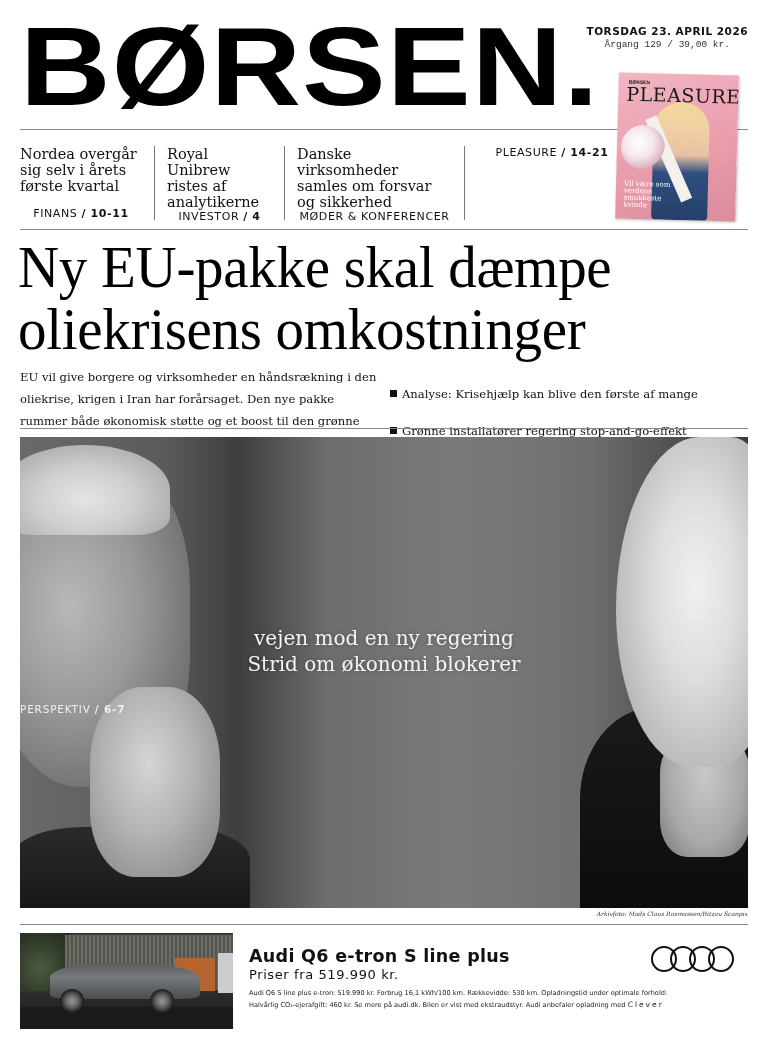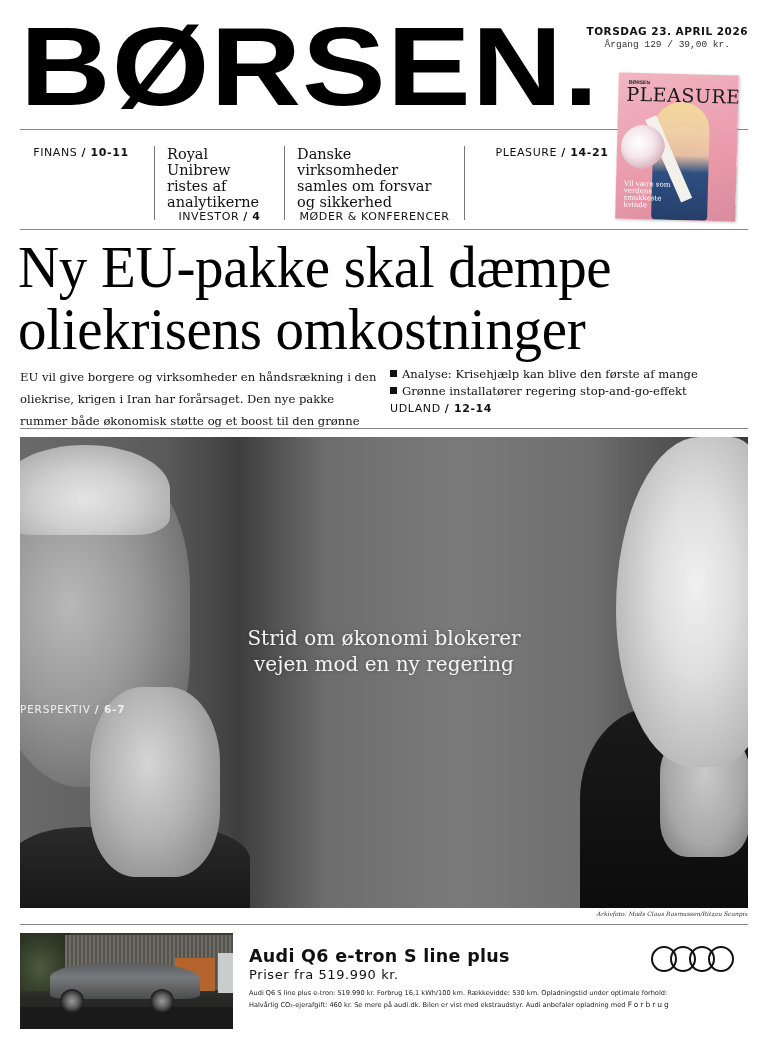--- a/index.html
+++ b/index.html
@@ -29,21 +29,21 @@
   .mag .m-figure { position: absolute; left: 36px; top: 28px; width: 56px; height: 118px; border-radius: 28px 28px 4px 4px; background: linear-gradient(180deg, #f3d79a 0%, #f0cfa6 25%, #e8bfa3 45%, #2e4f80 60%, #263f6a 100%); }
   .mag .m-flowers { position: absolute; left: 4px; top: 52px; width: 44px; height: 44px; border-radius: 50%; background: radial-gradient(circle at 40% 40%, #fff 0%, #f5e7ec 40%, #d9b5c0 70%, rgba(0,0,0,0) 72%); }
   .mag .m-sash { position: absolute; left: 46px; top: 40px; width: 12px; height: 90px; background: #f4f1ec; transform: rotate(-25deg); }
   .mag .m-copy { position: absolute; left: 8px; top: 108px; font-family: "DejaVu Serif", serif; font-size: 7px; line-height: 7px; color: #fff; }
 
   
   .headline { position: absolute; left: 18px; top: 236px; width: 740px; font-family: "Liberation Serif", serif; font-size: 57px; line-height: 59px; color: #000; letter-spacing: -0.3px; transform: scaleY(1.05); transform-origin: left top; }
 
   .lead { position: absolute; left: 20px; top: 366px; width: 360px; font-family: "DejaVu Serif", serif; font-size: 11.6px; line-height: 22px; color: #111; }
   .bullets { position: absolute; left: 390px; top: 366px; width: 360px; font-family: "DejaVu Serif", serif; font-size: 11.6px; line-height: 17px; color: #111; }
-  .bullets .b-item { white-space: nowrap; }
+  .bullets .b-item { white-space: nowrap; margin-top: 20px; }
   .bullets .sq { display: inline-block; width: 7px; height: 7px; background: #111; margin-right: 5px; vertical-align: 1px; }
   .bullets .b-kicker { font-family: "DejaVu Sans", sans-serif; font-size: 11px; letter-spacing: 0.6px; }
 
   
   .photo { position: absolute; left: 20px; top: 437px; width: 728px; height: 471px; overflow: hidden;
            background: linear-gradient(90deg, #6a6a6a 0%, #5a5a5a 20%, #3e3e3e 30%, #6d6d6d 42%, #7a7a7a 60%, #6f6f6f 78%, #5e5e5e 84%, #3a3a3a 100%); }
   .photo .man-head { position: absolute; left: -30px; top: 20px; width: 200px; height: 330px; border-radius: 45% 40% 40% 45%; background: radial-gradient(ellipse at 40% 45%, #b8b8b8 0%, #999 40%, #777 70%, #555 100%); }
   .photo .man-hair { position: absolute; left: -20px; top: 8px; width: 170px; height: 90px; border-radius: 50% 50% 20% 20%; background: radial-gradient(ellipse at 50% 60%, #e4e4e4 0%, #cfcfcf 40%, #9a9a9a 100%); }
   .photo .man-hand { position: absolute; left: 70px; top: 250px; width: 130px; height: 190px; border-radius: 40% 40% 35% 35%; background: radial-gradient(ellipse at 45% 40%, #d5d5d5 0%, #b3b3b3 45%, #7d7d7d 100%); }
   .photo .man-suit { position: absolute; left: -10px; top: 390px; width: 240px; height: 110px; background: linear-gradient(180deg, #2a2a2a 0%, #111 100%); border-radius: 30% 30% 0 0; }
@@ -79,20 +79,25 @@
 </div>
 <div class="dateline">
   <div class="date">TORSDAG 23. APRIL 2026</div>
   <div class="issue">Årgang 129 / 39,00 kr.</div>
 </div>
 
 <div class="rule" style="top:129px;"></div>
 
 <div class="teasers">
   <div class="teaser" style="width:122px;">
+    <div class="t-title">
+      <div>Nordea overgår</div>
+      <div>sig selv i årets</div>
+      <div>første kvartal</div>
+    </div>
     <div class="t-kicker">
       <span>FINANS</span> <b>/ <span>10-11</span></b>
     </div>
   </div>
   <div class="teaser" style="width:105px;">
     <div class="t-title">
       <div>Royal Unibrew</div>
       <div>ristes af</div>
       <div>analytikerne</div>
     </div>
@@ -154,22 +159,22 @@
 
 <div class="photo">
   <div class="man-suit"></div>
   <div class="man-head"></div>
   <div class="man-hair"></div>
   <div class="man-hand"></div>
   <div class="woman-body"></div>
   <div class="woman-neck"></div>
   <div class="woman-head"></div>
   <div class="caption">
+    <div>vejen mod en ny regering</div>
     <div>Strid om økonomi blokerer</div>
-    <div>vejen mod en ny regering</div>
   </div>
   <div class="p-kicker">
     <span>PERSPEKTIV</span> <b>/ <span>6-7</span></b>
   </div>
 </div>
 <div class="credit">Arkivfoto: Mads Claus Rasmussen/Ritzau Scanpix</div>
 
 <div class="rule" style="top:924px;"></div>
 
 <div class="ad-img">
@@ -179,20 +184,20 @@
   <div class="sky"></div>
   <div class="road"></div>
   <div class="car"></div>
   <div class="wheel" style="left:40px;"></div>
   <div class="wheel" style="left:130px;"></div>
 </div>
 <div class="ad-title">Audi Q6 e-tron S line plus</div>
 <div class="ad-price">Priser fra 519.990 kr.</div>
 <div class="ad-fine">
   <div>Audi Q6 S line plus e-tron: 519.990 kr. Forbrug 16,1 kWh/100 km. Rækkevidde: 530 km. Opladningstid under optimale forhold:</div>
-  <div><span>Halvårlig CO₂-ejerafgift: 460 kr. Se mere på audi.dk. Bilen er vist med ekstraudstyr. Audi anbefaler opladning med</span> <span class="clever">Forbrug</span></div>
+  <div><span>Halvårlig CO₂-ejerafgift: 460 kr. Se mere på audi.dk. Bilen er vist med ekstraudstyr. Audi anbefaler opladning med</span> <span class="clever">Clever</span></div>
 </div>
 <svg class="rings" viewBox="0 0 85 30">
   <circle cx="14" cy="15" r="12" fill="none" stroke="#111" stroke-width="2"></circle>
   <circle cx="33" cy="15" r="12" fill="none" stroke="#111" stroke-width="2"></circle>
   <circle cx="52" cy="15" r="12" fill="none" stroke="#111" stroke-width="2"></circle>
   <circle cx="71" cy="15" r="12" fill="none" stroke="#111" stroke-width="2"></circle>
 </svg>
 
 </body></html>

